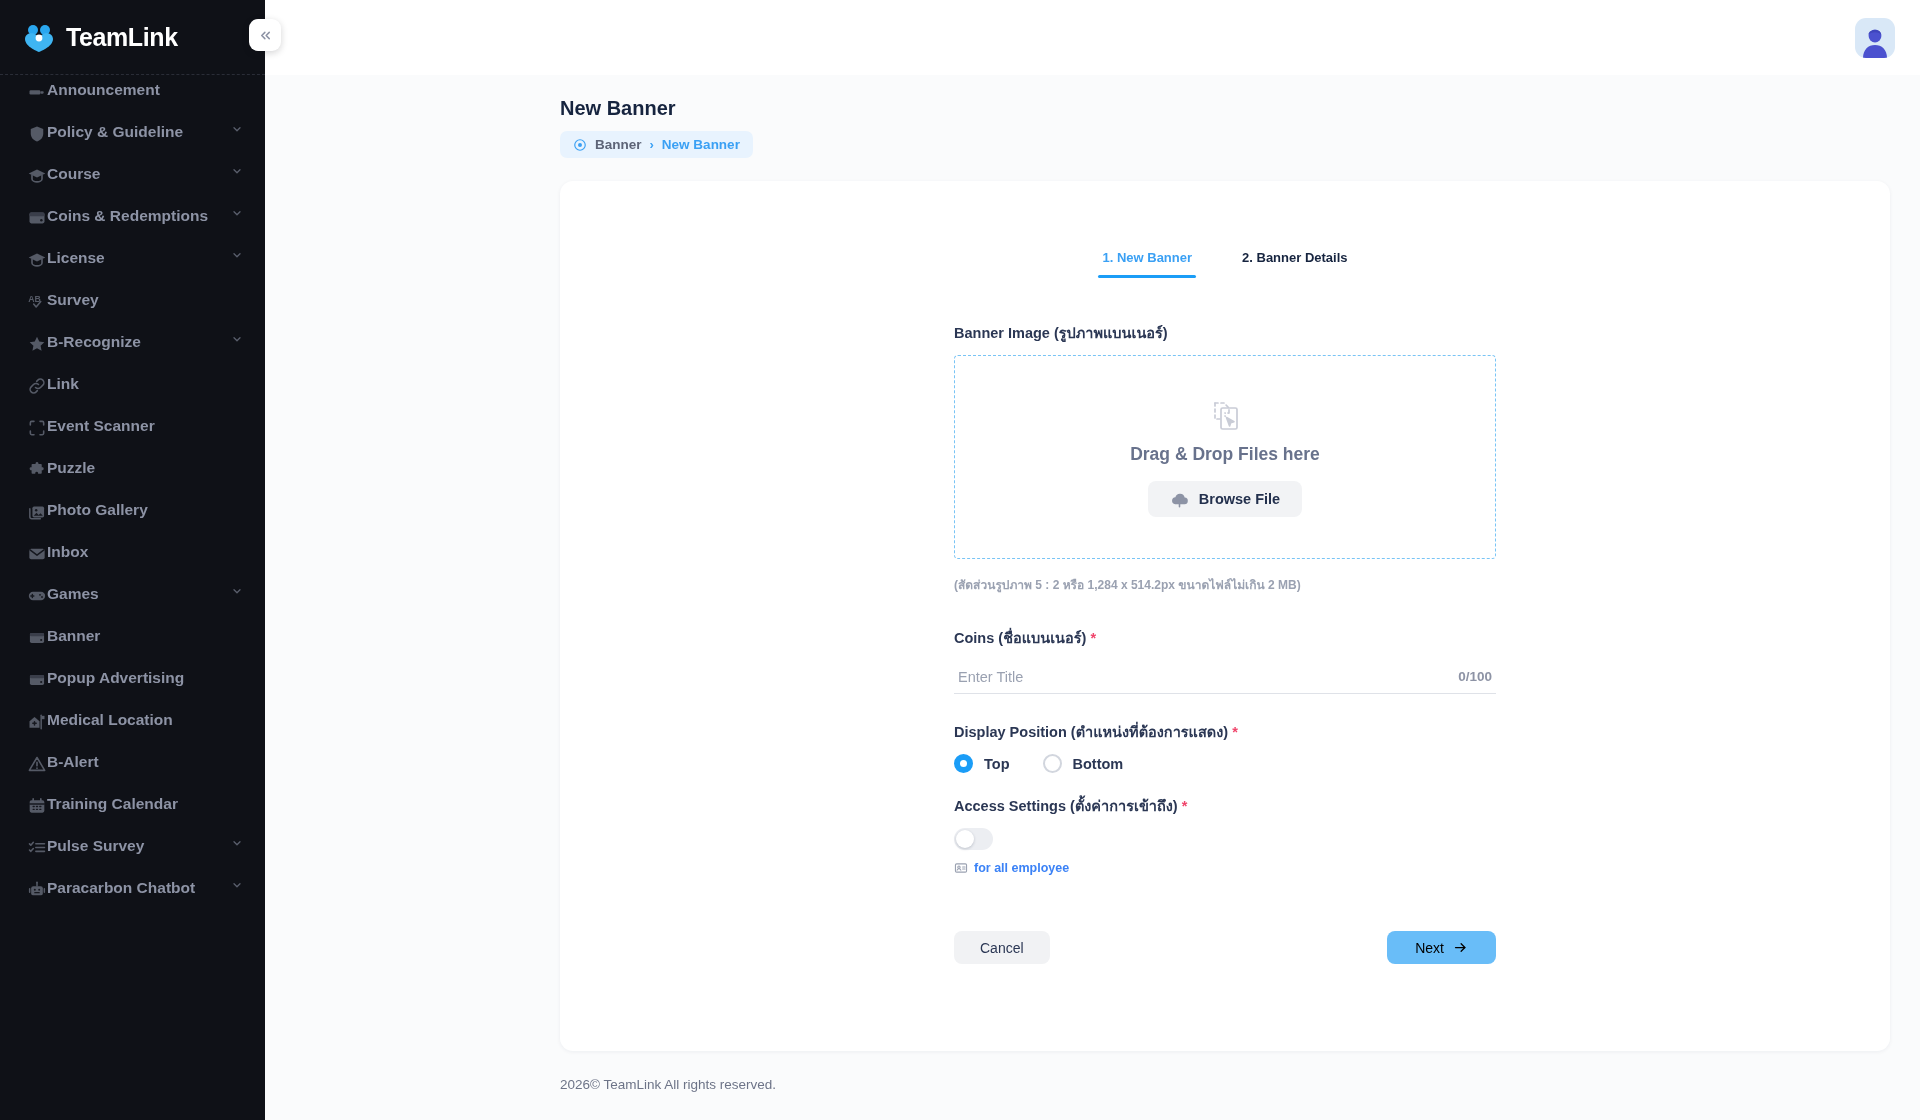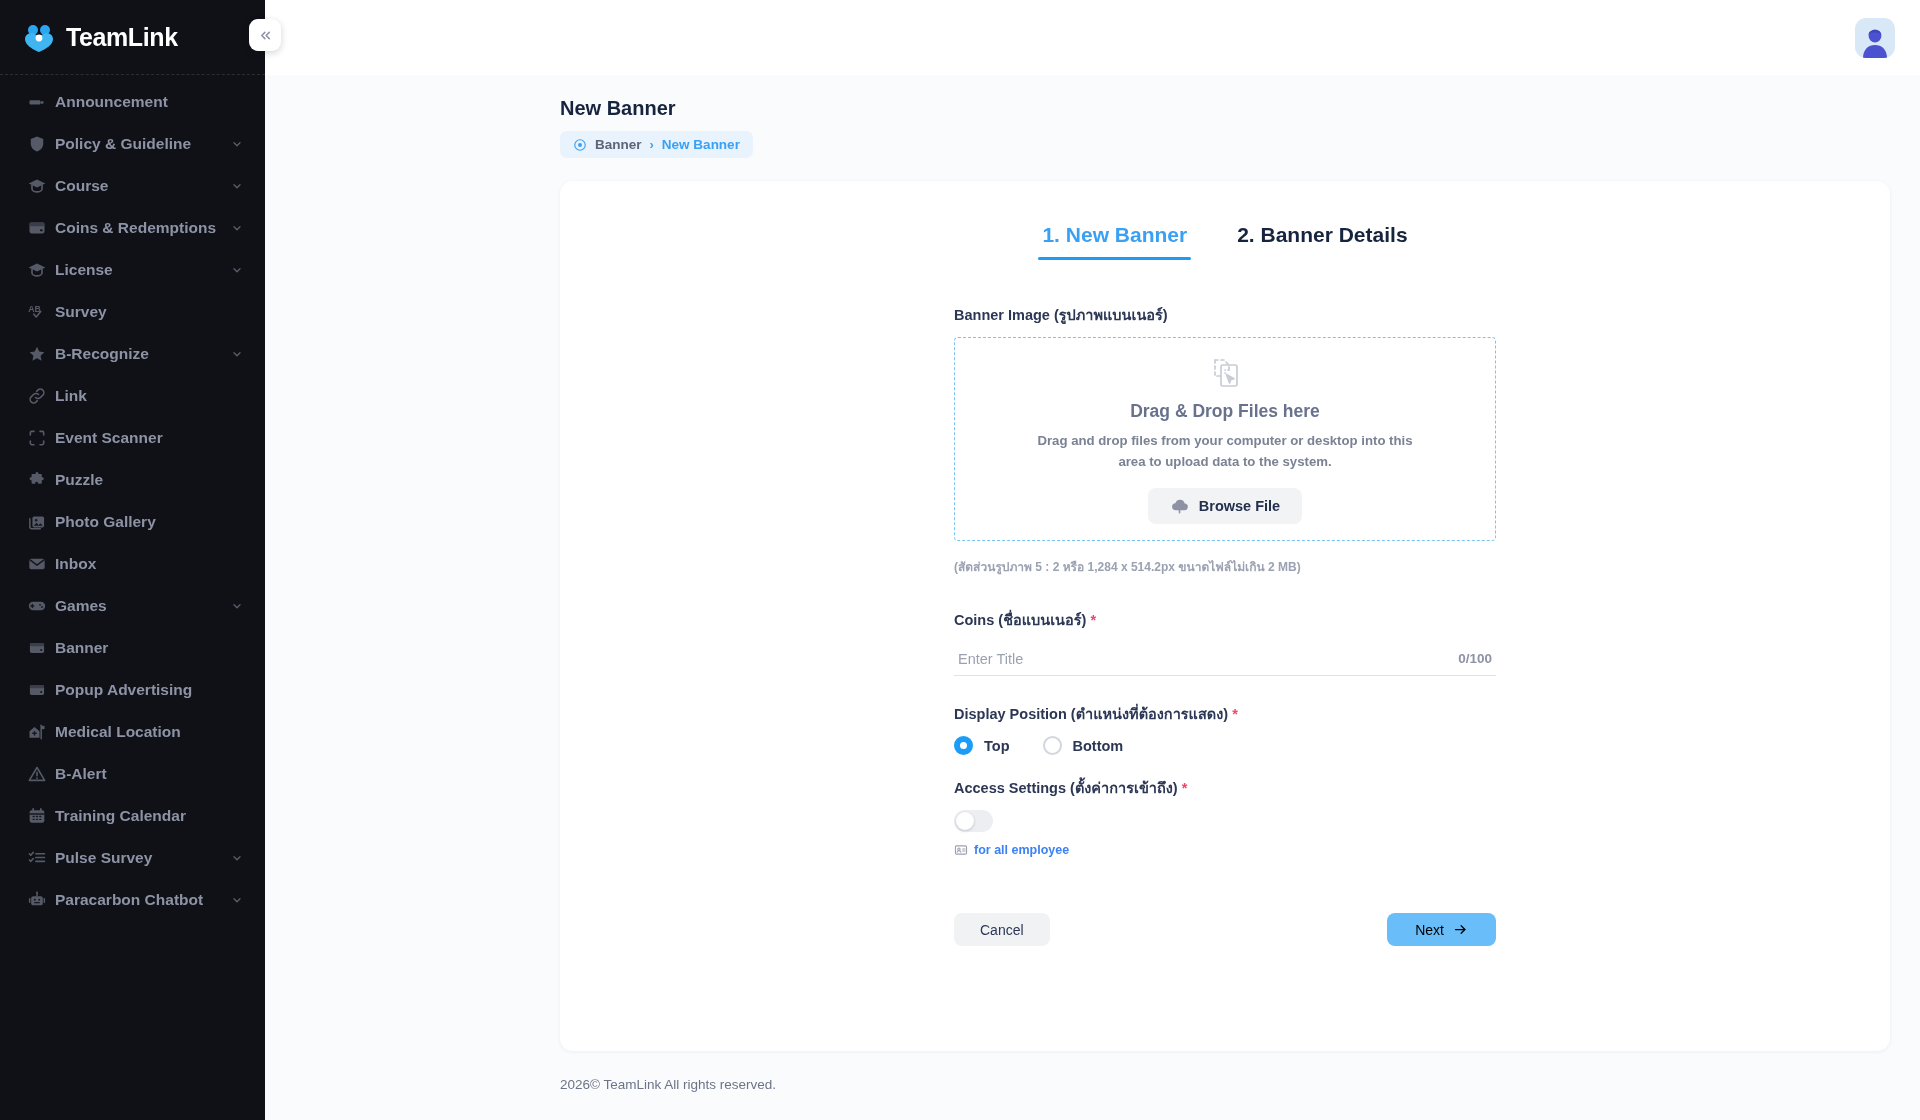--- a/index.html
+++ b/index.html
@@ -25,22 +25,22 @@
     border-bottom: 1px dashed #2a2d37;
   }
   .brand-logo { width: 34px; height: 30px; flex: 0 0 34px; position: relative; }
   .brand-name {
     color: #ffffff; font-size: 25px; font-weight: bold; letter-spacing: -0.4px;
   }
   .sidebar-scroll {
     flex: 1 1 auto; overflow: hidden; padding-top: 6px;
   }
   .nav-item {
-    height: 42px; display: flex; align-items: center;
-    padding: 0 22px 0 26px; gap: 8px; cursor: pointer;
+    height: 42px; display: flex; align-items: flex-start;
+    padding: 0 22px 0 26px; gap: 0; cursor: pointer;
   }
   .nav-icon {
     width: 21px; height: 21px; flex: 0 0 21px;
     display: flex; align-items: center; justify-content: center;
     color: #555a66;
   }
   .nav-icon svg { width: 20px; height: 20px; display: block; }
   .nav-label {
     flex: 1 1 auto; color: #8d93a5; font-size: 15.5px; font-weight: 600;
     white-space: nowrap; overflow: hidden; text-overflow: ellipsis;
@@ -93,22 +93,22 @@
     box-shadow: 0 1px 4px rgba(22,36,63,.06);
     flex: 0 0 auto; height: 870px;
     padding-top: 42px;
   }
 
   .tabs {
     display: flex; justify-content: center; gap: 42px;
     padding-bottom: 0;
   }
   .tab {
-    font-size: 21px; font-weight: bold; color: #16243f;
-    padding: 0 4px 13px 4px; cursor: pointer; position: relative;
+    font-size: 13px; font-weight: bold; color: #16243f;
+    padding: 0 4px 13px 4px; cursor: pointer; position: relative; margin-top: 27px;
   }
   .tab.active { color: #3aa0f4; }
   .tab.active::after {
     content: ""; position: absolute; left: 0; right: 0; bottom: 0;
     height: 3px; background: #1b9df7; border-radius: 2px;
   }
 
   .form { width: 542px; margin: 43px auto 0 auto; }
   .field-label {
     font-size: 14.5px; font-weight: bold; color: #2b3754; margin-bottom: 11px;
@@ -513,21 +513,20 @@
         <span class="dz-icon">
           <svg viewBox="0 0 40 40" fill="none" stroke="currentColor" stroke-width="1.7" stroke-linecap="round" stroke-linejoin="round">
             <path d="M10 6 h9 l5 5 v5" stroke-dasharray="3 3"></path>
             <path d="M10 6 v16 h7" stroke-dasharray="3 3"></path>
             <rect x="16" y="11" width="16" height="21" rx="1.6"></rect>
             <path d="M20 16 l0.2 0.2 M23 16 l0.2 0.2 M20 19 l0.2 0.2"></path>
             <path d="M21.5 20.5 l7.5 4.2 -3.3 0.9 -1.1 3.3 Z" fill="currentColor" stroke="currentColor"></path>
           </svg>
         </span>
         <div class="dz-title">Drag &amp; Drop Files here</div>
-        <div class="dz-sub">Drag and drop files from your computer or desktop into this area to upload data to the system.</div>
         <button class="browse-btn">
           <span>
             <svg viewBox="0 0 24 24" fill="none" stroke="currentColor" stroke-width="2" stroke-linecap="round" stroke-linejoin="round">
               <path d="M6.5 18 A4.5 4.5 0 0 1 6.8 9.05 A6 6 0 0 1 18.5 9.5 A3.9 3.9 0 0 1 18 18 Z" fill="currentColor" stroke="none"></path>
               <path d="M12 21 v-6 M12 14.4 l-2.2 2.2 M12 14.4 l2.2 2.2"></path>
             </svg>
           </span>
           <span>Browse File</span>
         </button>
       </div>

